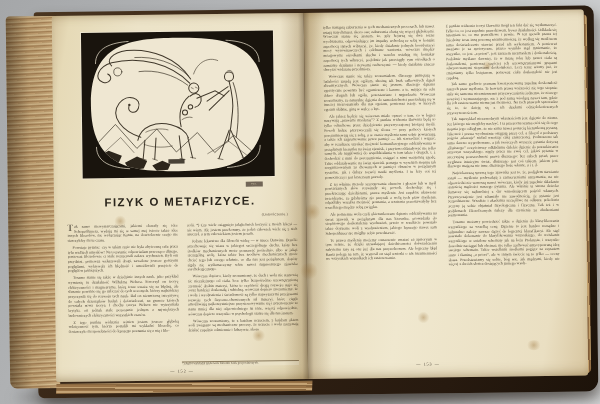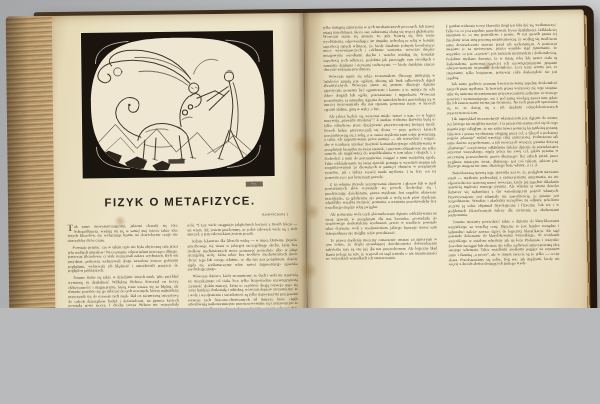--- a/index.html
+++ b/index.html
@@ -1,16 +1,16 @@
 <!DOCTYPE html>
 <html><head>
 <meta charset="utf-8">
 <style>
   html,body{margin:0;padding:0;background:#b9babc;}
-  .scene{position:relative;width:600px;height:308px;overflow:hidden;
+  .scene{position:relative;width:600px;height:404px;overflow:hidden;
     background:linear-gradient(115deg,#a5a7a9 0%,#b4b6b8 35%,#c8cacb 70%,#d3d4d5 100%);
     font-family:"Liberation Serif","DejaVu Serif",serif;}
   .book-shadow{position:absolute;left:16px;right:4px;bottom:1px;height:18px;
     background:rgba(35,30,24,.55);filter:blur(7px);border-radius:50%;transform:rotate(-.7deg);}
   .book{position:absolute;left:6px;top:9px;width:588px;height:383px;transform:rotate(-.7deg);}
   .cover{position:absolute;left:30px;top:0;right:-2px;bottom:-3px;
     background:linear-gradient(120deg,#4a3520 0%,#322214 45%,#271a0f 80%,#1d130a 100%);
     border-radius:3px 9px 12px 6px;box-shadow:3px 8px 14px rgba(30,25,18,.45);}
   .stack-left{position:absolute;left:2px;top:4px;bottom:7px;width:50px;border-radius:4px 0 0 7px;
     background:repeating-linear-gradient(178deg,#b5966a 0px,#d8c094 1.6px,#a07c52 3.1px,#c7a678 4.6px);}

